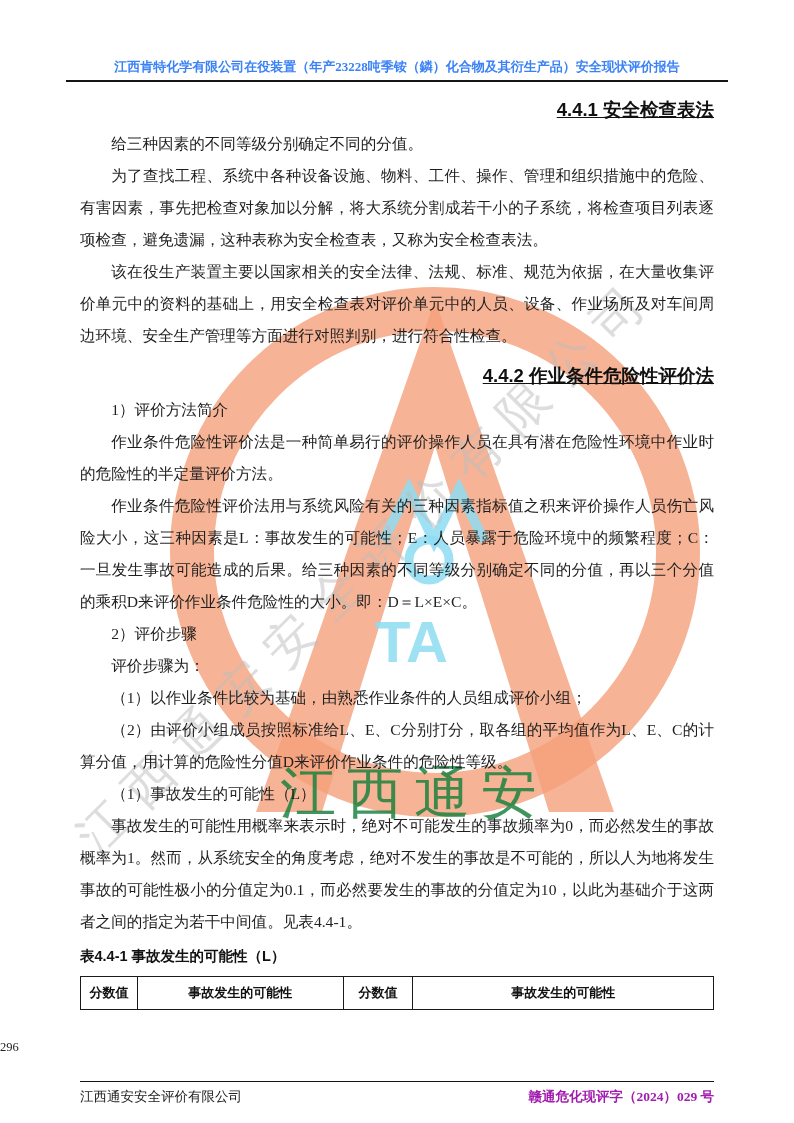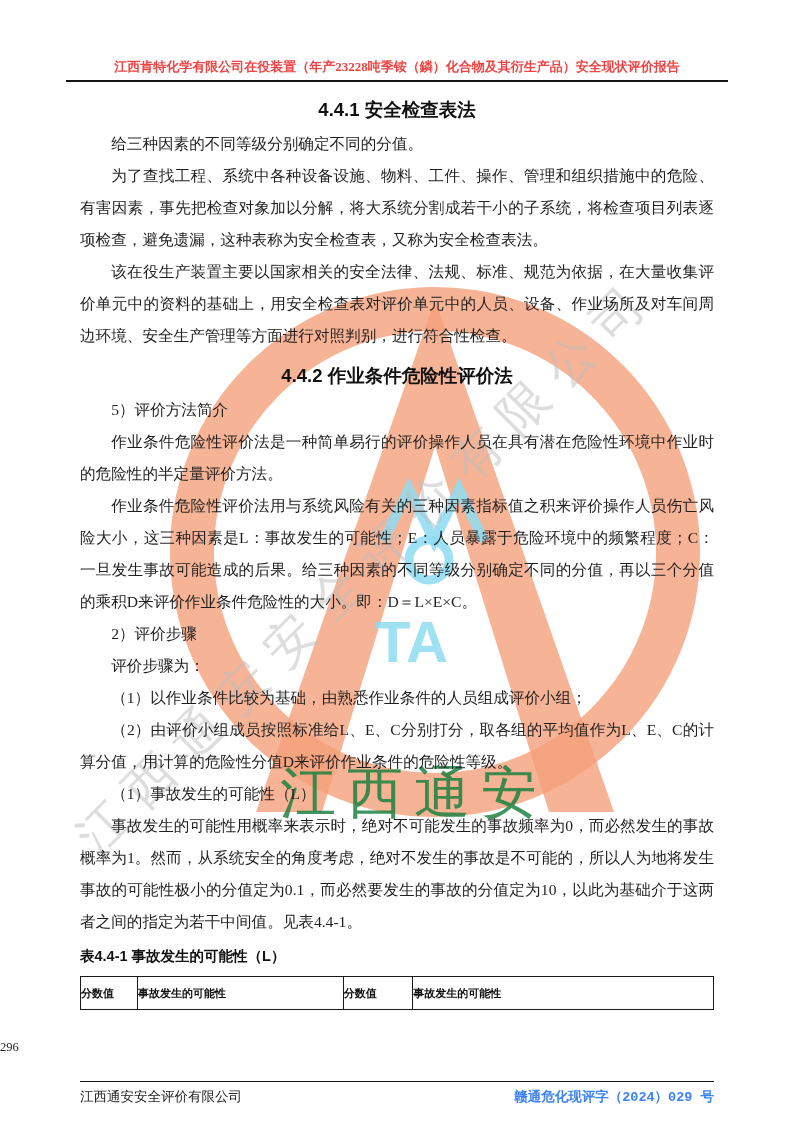--- a/index.html
+++ b/index.html
@@ -20,45 +20,45 @@
   .wm-diag{
     position:absolute;left:86px;top:812px;
     transform:rotate(-45deg);transform-origin:0 50%;
     font-size:50px;letter-spacing:16px;color:#bdbdbd;opacity:0.5;
     white-space:nowrap;font-family:"Liberation Sans",sans-serif;
   }
   
   .content{position:absolute;inset:0;z-index:1;}
   .hdr{
     position:absolute;top:58px;left:66px;right:66px;
-    text-align:center;font-size:13px;font-weight:bold;color:#ef4444;
+    text-align:center;font-size:13px;font-weight:bold;color:#3b82f6;
     white-space:nowrap;
   }
   .hdr-rule{position:absolute;top:80px;left:66px;right:66px;border-top:2px solid #151515;}
   .body-col{position:absolute;top:86px;left:80px;width:634px;font-size:15.6px;line-height:32px;text-align:justify;}
-  .h-sec{font-family:"Liberation Sans","DejaVu Sans",sans-serif;font-weight:bold;font-size:18.5px;line-height:24px;margin:12px 0 6px 0;text-align:center;color:#111;}
+  .h-sec{font-family:"Liberation Sans","DejaVu Sans",sans-serif;font-weight:bold;font-size:18.5px;line-height:24px;margin:12px 0 6px 0;text-align:right;color:#111;text-decoration:underline;}
   .para{margin:0;text-indent:2em;}
   .tbl-caption{
     margin-top:2px;text-align:left;font-size:14.5px;font-weight:bold;
     text-indent:0;font-family:"Liberation Sans","DejaVu Sans",sans-serif;color:#111;
   }
   table.l-table{
     width:100%;border-collapse:collapse;margin-top:4px;
     table-layout:fixed;
   }
   table.l-table td{
-    border:1.6px solid #1a1a1a;height:31px;text-align:left;vertical-align:middle;
-    font-size:11px;font-weight:bold;font-family:"Liberation Sans","DejaVu Sans",sans-serif;
+    border:1.6px solid #1a1a1a;height:31px;text-align:center;vertical-align:middle;
+    font-size:13px;font-weight:bold;font-family:"Liberation Sans","DejaVu Sans",sans-serif;
     padding:0;color:#111;
   }
   .pageno{position:absolute;top:1040px;left:0;right:0;text-align:left;font-size:12.5px;color:#222;}
   .ftr-rule{position:absolute;top:1081px;left:80px;right:80px;border-top:1.4px solid #151515;}
   .ftr{position:absolute;top:1088px;left:80px;right:80px;font-size:13.5px;display:flex;justify-content:space-between;}
   .ftr-left{font-weight:normal;color:#222;}
-  .ftr-right{font-weight:bold;color:#3b82f6;font-family:Liberation Mono, monospace;}
+  .ftr-right{font-weight:bold;color:#a21caf;}
 </style>
 </head>
 <body>
 
 <div class="page">
 
   <div class="wm-layer">
     <svg width="794" height="1123" viewBox="0 0 794 1123">
       <circle cx="435" cy="552" r="243" fill="none" stroke="#f5a07a" stroke-width="44" opacity="0.8"></circle>
       <path d="M435 300 L256 812 L322 812 L435 446 L549 812 L614 812 Z" fill="#f5a07a" opacity="0.8"></path>
@@ -74,21 +74,21 @@
 
     <div class="hdr">江西肯特化学有限公司在役装置（年产23228吨季铵（鏻）化合物及其衍生产品）安全现状评价报告</div>
     <div class="hdr-rule"></div>
 
     <div class="body-col">
       <div class="h-sec">4.4.1 安全检查表法</div>
       <p class="para">给三种因素的不同等级分别确定不同的分值。</p>
       <p class="para">为了查找工程、系统中各种设备设施、物料、工件、操作、管理和组织措施中的危险、有害因素，事先把检查对象加以分解，将大系统分割成若干小的子系统，将检查项目列表逐项检查，避免遗漏，这种表称为安全检查表，又称为安全检查表法。</p>
       <p class="para">该在役生产装置主要以国家相关的安全法律、法规、标准、规范为依据，在大量收集评价单元中的资料的基础上，用安全检查表对评价单元中的人员、设备、作业场所及对车间周边环境、安全生产管理等方面进行对照判别，进行符合性检查。</p>
       <div class="h-sec">4.4.2 作业条件危险性评价法</div>
-      <p class="para">5）评价方法简介</p>
+      <p class="para">1）评价方法简介</p>
       <p class="para">作业条件危险性评价法是一种简单易行的评价操作人员在具有潜在危险性环境中作业时的危险性的半定量评价方法。</p>
       <p class="para">作业条件危险性评价法用与系统风险有关的三种因素指标值之积来评价操作人员伤亡风险大小，这三种因素是L：事故发生的可能性；E：人员暴露于危险环境中的频繁程度；C：一旦发生事故可能造成的后果。给三种因素的不同等级分别确定不同的分值，再以三个分值的乘积D来评价作业条件危险性的大小。即：D＝L×E×C。</p>
       <p class="para">2）评价步骤</p>
       <p class="para">评价步骤为：</p>
       <p class="para">（1）以作业条件比较为基础，由熟悉作业条件的人员组成评价小组；</p>
       <p class="para">（2）由评价小组成员按照标准给L、E、C分别打分，取各组的平均值作为L、E、C的计算分值，用计算的危险性分值D来评价作业条件的危险性等级。</p>
       <p class="para">（1）事故发生的可能性（L）</p>
       <p class="para">事故发生的可能性用概率来表示时，绝对不可能发生的事故频率为0，而必然发生的事故概率为1。然而，从系统安全的角度考虑，绝对不发生的事故是不可能的，所以人为地将发生事故的可能性极小的分值定为0.1，而必然要发生的事故的分值定为10，以此为基础介于这两者之间的指定为若干中间值。见表4.4-1。</p>
 
       <div class="tbl-caption">表4.4-1  事故发生的可能性（L）</div>

